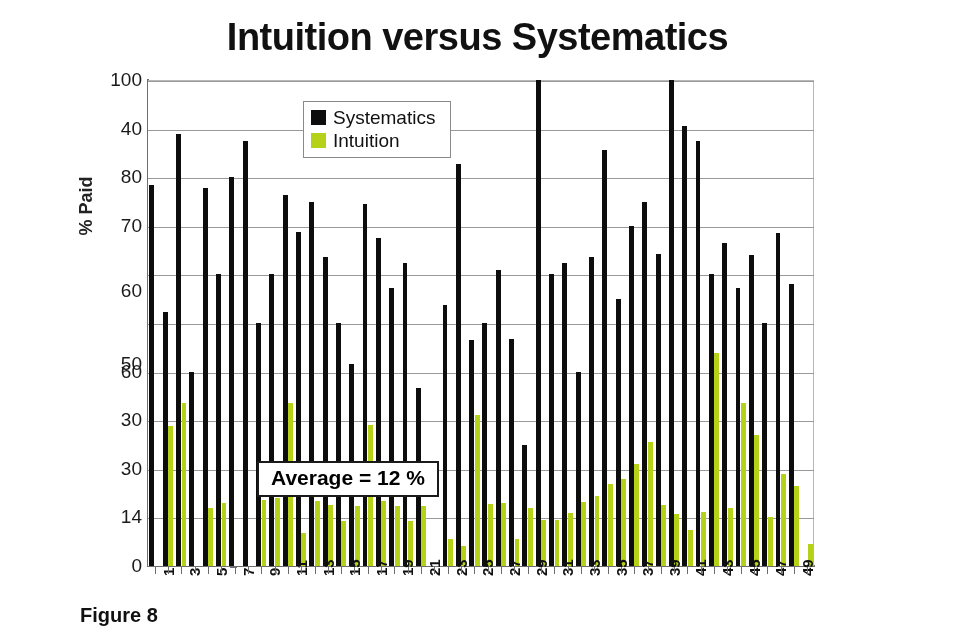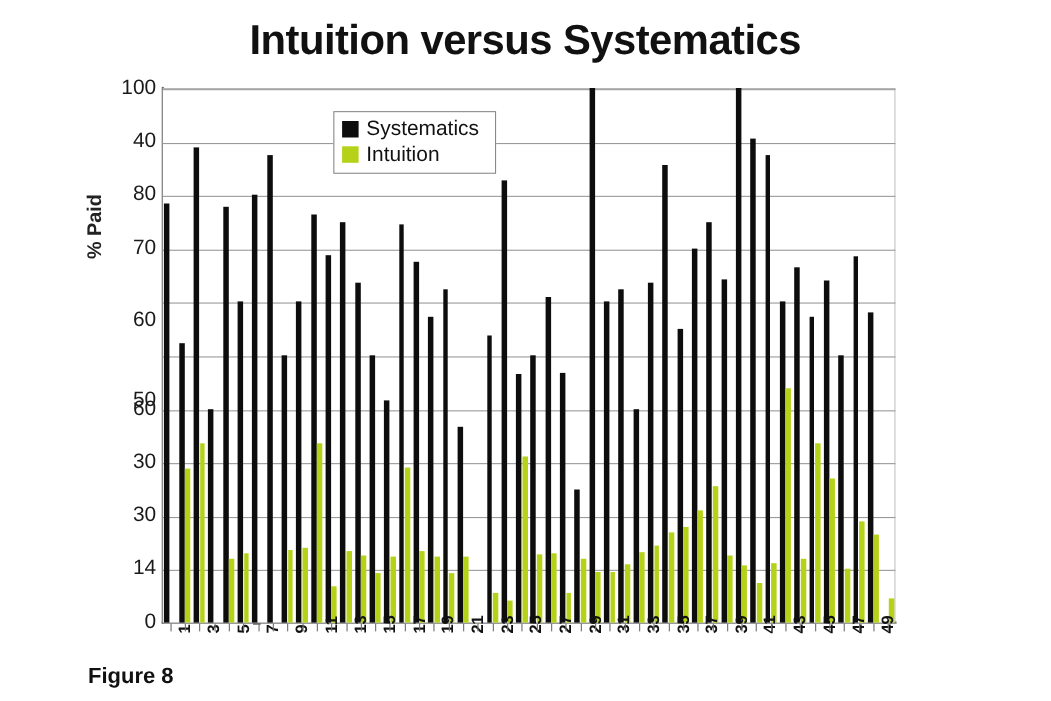--- a/index.html
+++ b/index.html
@@ -350,20 +350,21 @@
     <div class="legend-row">
       <span class="legend-swatch sys"></span>
       <span class="legend-text">Systematics</span>
     </div>
     <div class="legend-row">
       <span class="legend-swatch int"></span>
       <span class="legend-text">Intuition</span>
     </div>
   </div>
 
+  <div class="annotation" id="annotation-int" style="z-index: 20;">Average = 12 %</div>
 
   <div id="figure-caption">Figure 8</div>
 
 <div class="xtick-mark" style="left: 155px;"></div>
     <div class="xtick-label" style="left: 160.66px;">1</div>
     <div class="xtick-mark" style="left: 168px;"></div>
     <div class="xtick-mark" style="left: 181px;"></div>
     <div class="xtick-label" style="left: 187.3px;">3</div>
     <div class="xtick-mark" style="left: 195px;"></div>
     <div class="xtick-mark" style="left: 208px;"></div>

